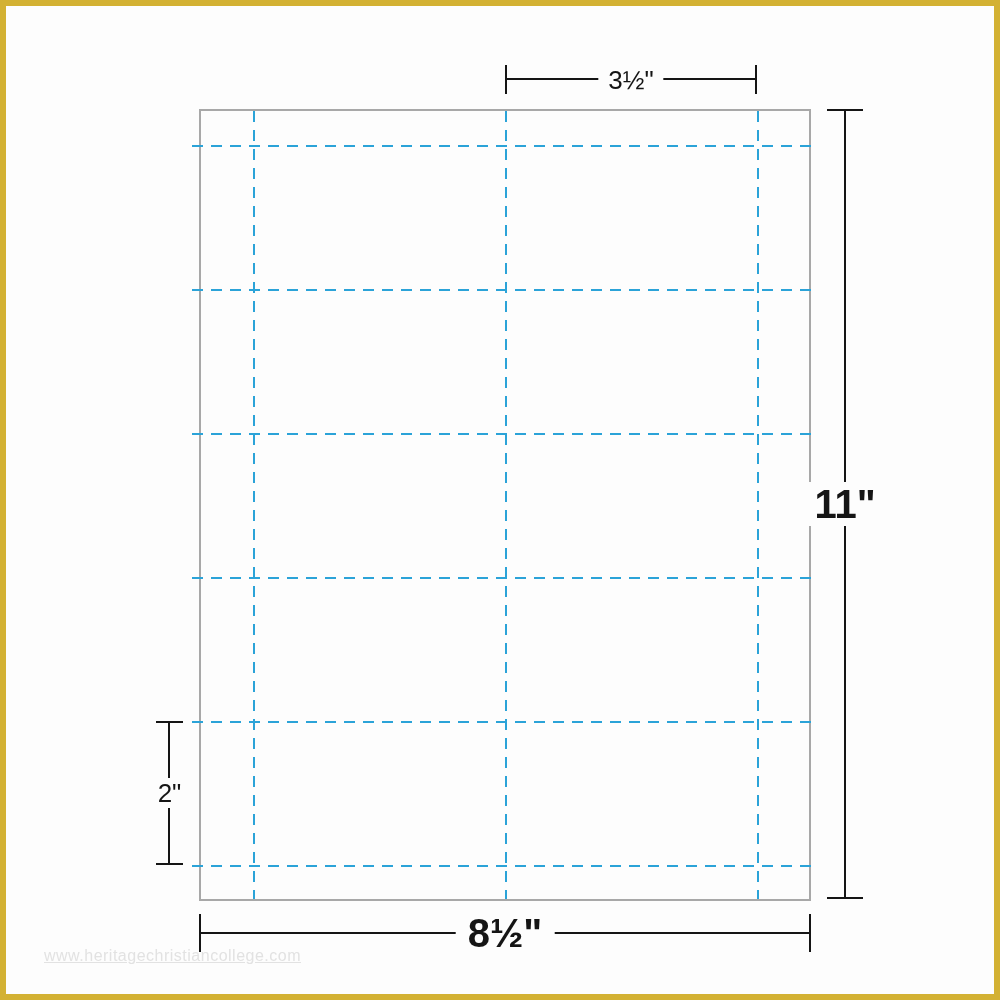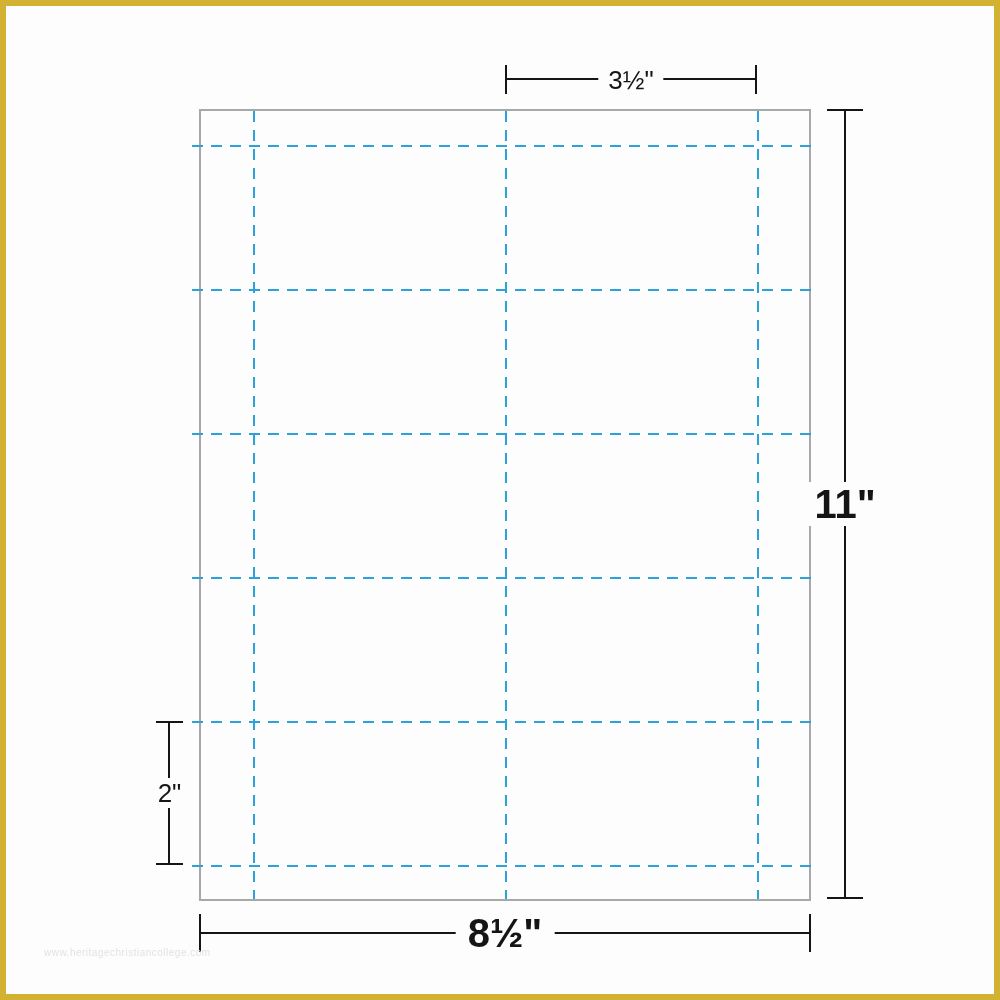--- a/index.html
+++ b/index.html
@@ -64,22 +64,23 @@
   .dim-left .tick-h.t{top:0;}
   .dim-left .tick-h.b{bottom:0;}
   
   .dim-bottom{left:193px;top:908px;width:612px;height:38px;}
   .dim-bottom .dim-line-h{top:18px;}
   .tick-v.l{left:0;}
   .tick-v.r{right:0;}
   
   .watermark{
     position:absolute;left:38px;top:941px;
-    font-size:10px;letter-spacing:0.5px;
+    font-size:16px;letter-spacing:0.5px;
     color:var(--watermark-gray);
+    text-decoration:underline;
   }
 </style>
 </head>
 <body>
 
 <div class="canvas">
 
   <div class="sheet">
       <div class="v-cut" style="left: 52px;"></div>
       <div class="v-cut" style="left: 304px;"></div>

